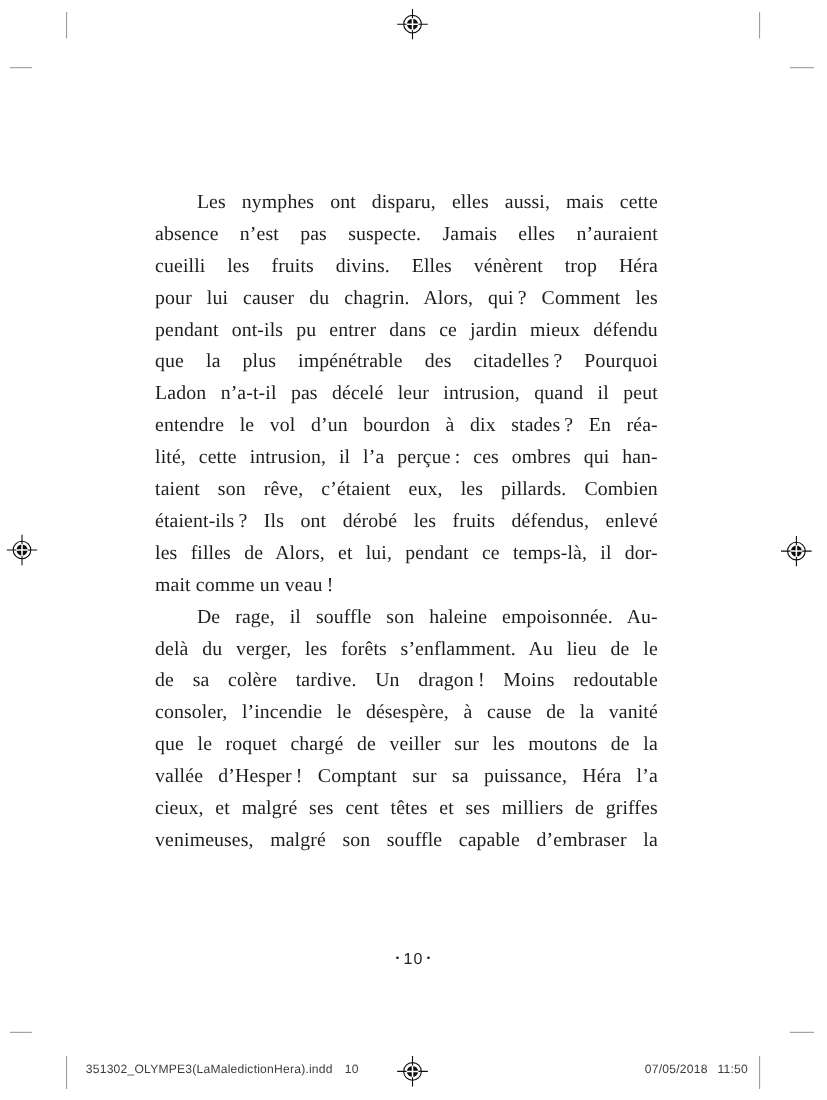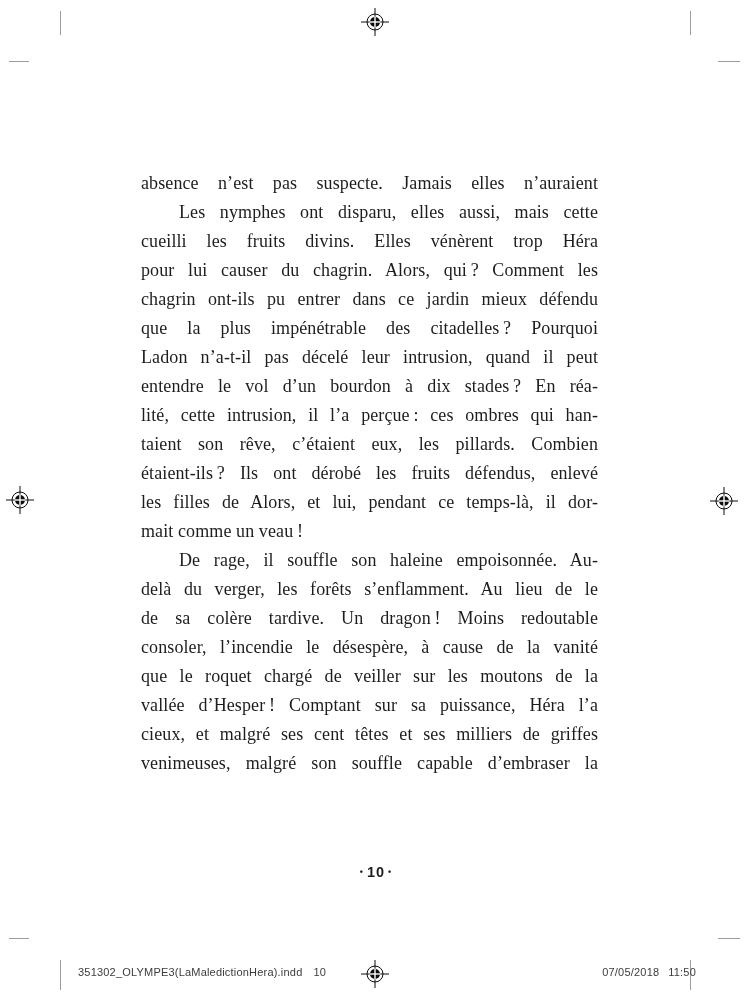--- a/index.html
+++ b/index.html
@@ -48,37 +48,37 @@
     overflow: visible;
   }
   .line.indent { padding-left: 38px; }
   .line.para-end { text-align-last: left; }
 
   
   .pagenum {
     position: absolute; left: 0; right: 0; top: 864px;
     text-align: center;
     font-family: "Liberation Sans", sans-serif;
-    font-size: 14.5px; font-weight: 700;
+    font-size: 14.5px; font-weight: 400;
     color: var(--text, #1d1d1d);
     letter-spacing: 1px;
   }
   .pgdot { font-size: 9px; vertical-align: 2.5px; margin: 0 3px; }
 
   
   .footer {
     position: absolute; top: 966px;
     font-family: "Liberation Sans", sans-serif;
     font-size: 11px;
     color: var(--footer, #3c3c3c);
     letter-spacing: 0.2px;
     white-space: nowrap;
   }
   .footer-left  { left: 78px; }
-  .footer-right { right: 56px; }
+  .footer-right { right: 72px; }
   .fpage { margin-left: 11px; }
   .ftime { margin-left: 9px; }
 </style>
 </head>
 <body style="--bg: #ffffff; --text: #1d1d1d; --crop: #9b9b9b; --reg: #0d0d0d; --footer: #3c3c3c;">
 
 <div class="sheet">
 
   <svg class="reg reg-top" width="28" height="28" viewBox="0 0 28 28">
     <line x1="14" y1="0" x2="14" y2="28" stroke="currentColor" stroke-width="1"></line>
@@ -116,25 +116,25 @@
   <div class="crop crop-tl-v"></div>
   <div class="crop crop-tr-v"></div>
   <div class="crop crop-tl-h"></div>
   <div class="crop crop-tr-h"></div>
   <div class="crop crop-bl-h"></div>
   <div class="crop crop-br-h"></div>
   <div class="crop crop-bl-v"></div>
   <div class="crop crop-br-v"></div>
 
   <div class="textblock">
+      <div class="line indent">Les nymphes ont disparu, elles aussi, mais cette</div>
       <div class="line">absence n’est pas suspecte. Jamais elles n’auraient</div>
-      <div class="line indent">Les nymphes ont disparu, elles aussi, mais cette</div>
       <div class="line">cueilli les fruits divins. Elles vénèrent trop Héra</div>
       <div class="line">pour lui causer du chagrin. Alors, qui ? Comment les</div>
-      <div class="line">chagrin ont-ils pu entrer dans ce jardin mieux défendu</div>
+      <div class="line">pendant ont-ils pu entrer dans ce jardin mieux défendu</div>
       <div class="line">que la plus impénétrable des citadelles ? Pourquoi</div>
       <div class="line">Ladon n’a-t-il pas décelé leur intrusion, quand il peut</div>
       <div class="line">entendre le vol d’un bourdon à dix stades ? En réa-</div>
       <div class="line">lité, cette intrusion, il l’a perçue : ces ombres qui han-</div>
       <div class="line">taient son rêve, c’étaient eux, les pillards. Combien</div>
       <div class="line">étaient-ils ? Ils ont dérobé les fruits défendus, enlevé</div>
       <div class="line">les filles de Alors, et lui, pendant ce temps-là, il dor-</div>
       <div class="line para-end">mait comme un veau !</div>
       <div class="line indent">De rage, il souffle son haleine empoisonnée. Au-</div>
       <div class="line">delà du verger, les forêts s’enflamment. Au lieu de le</div>

